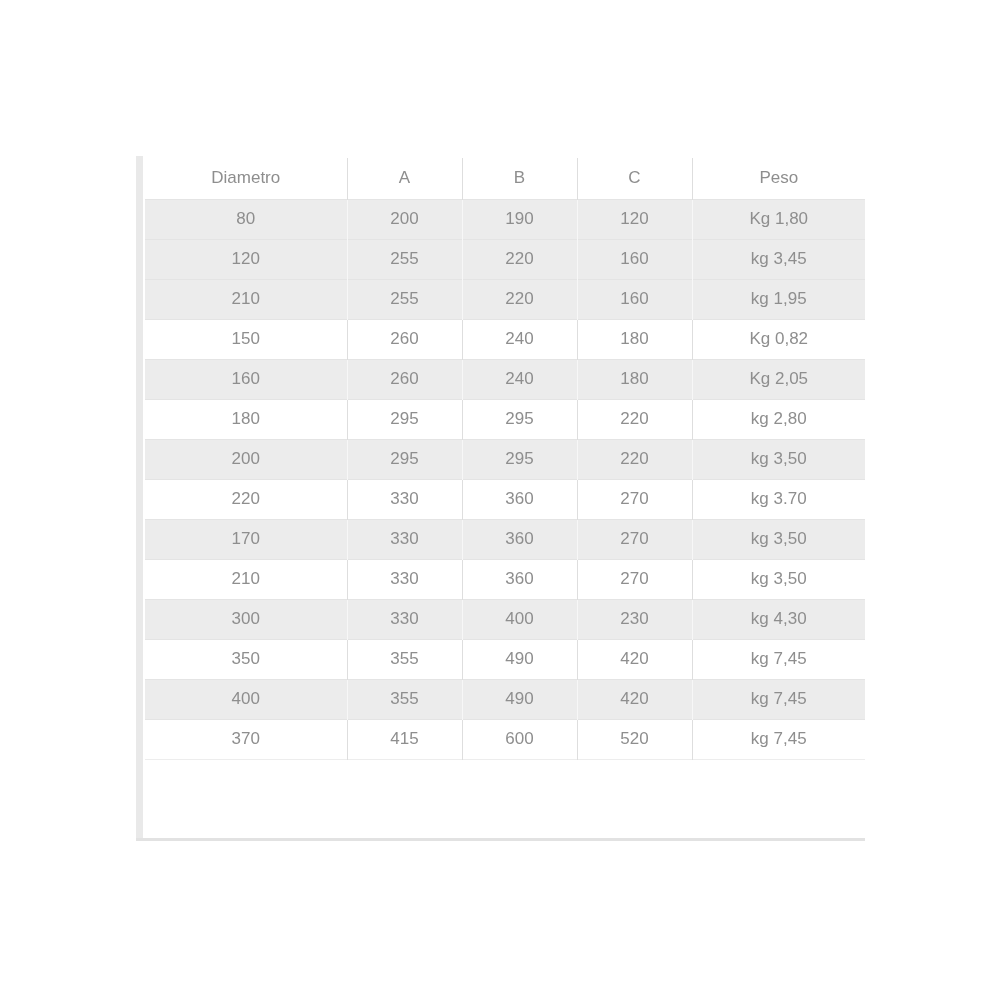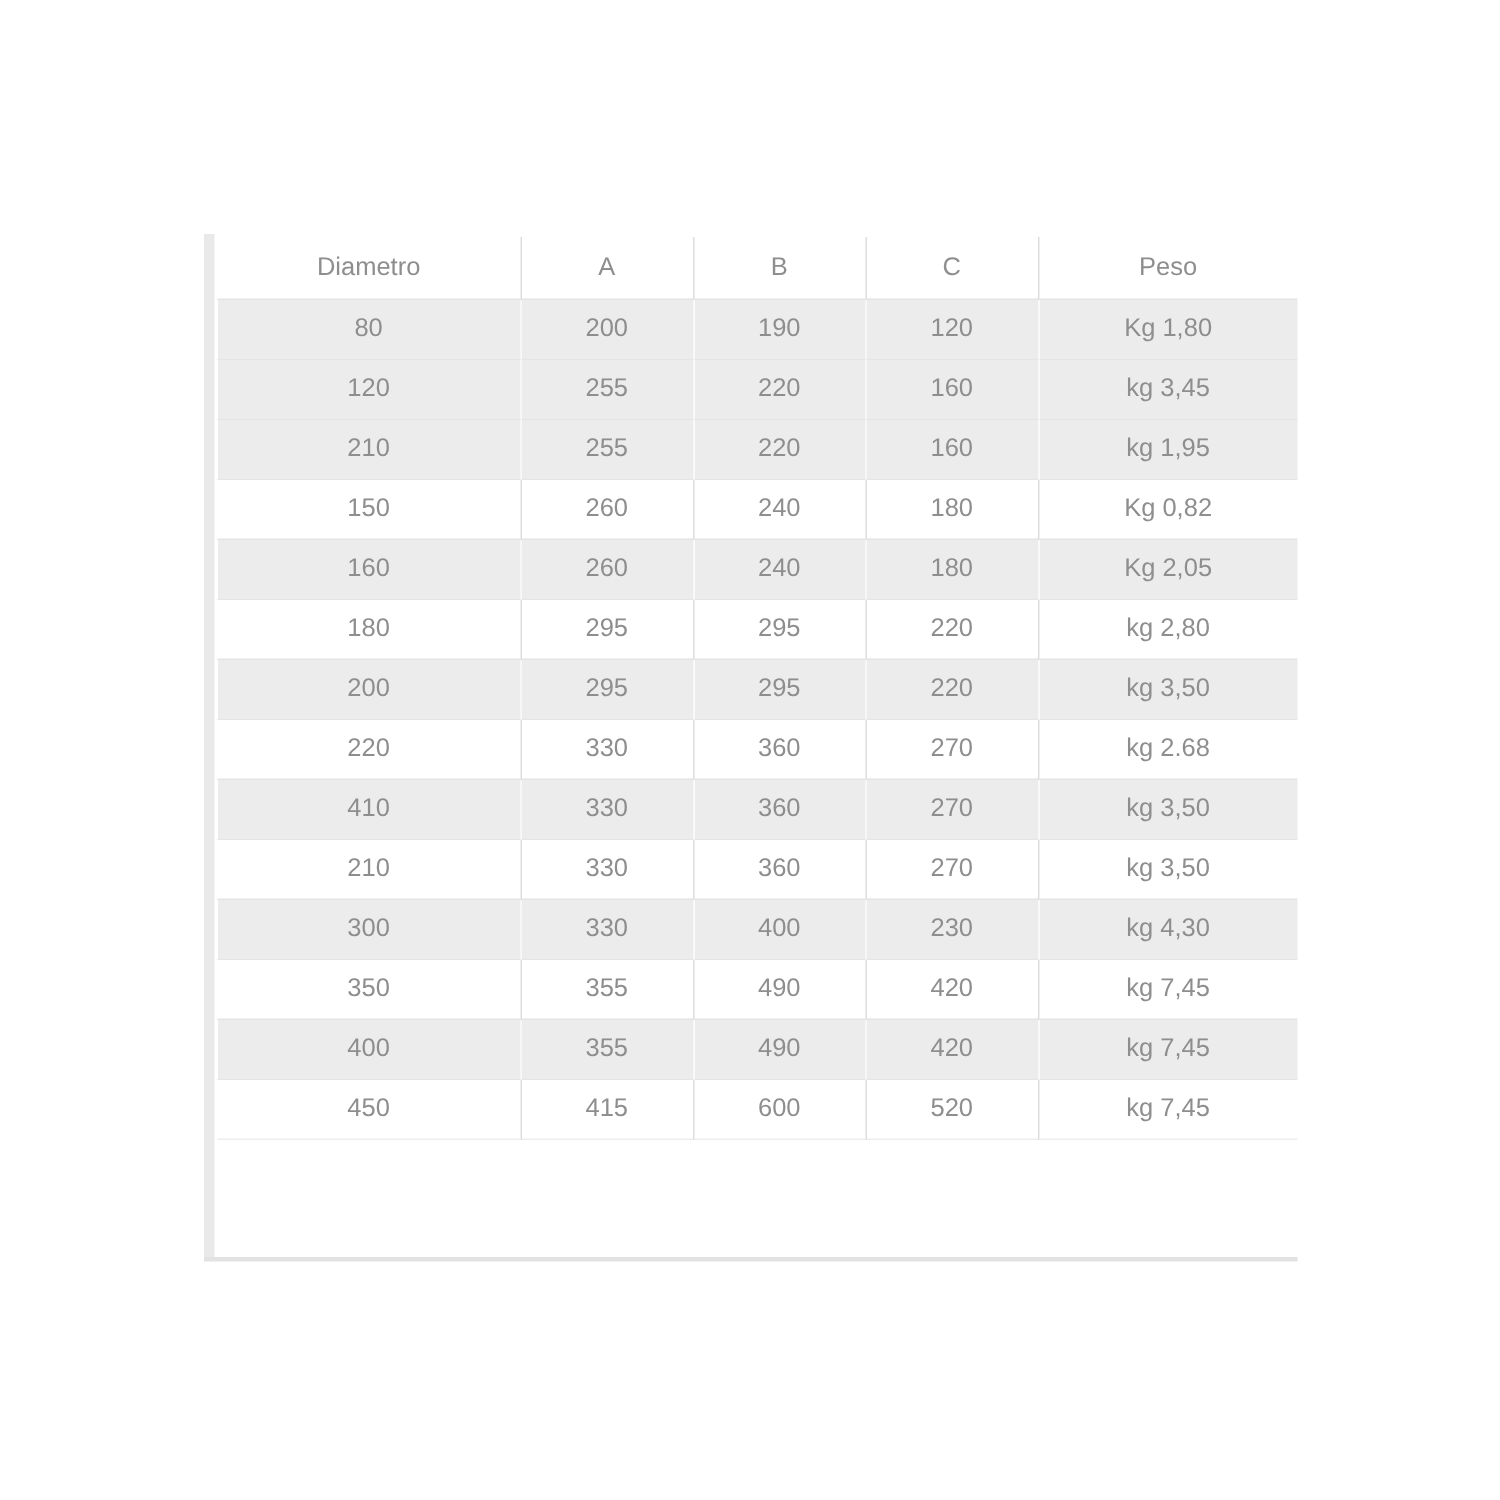--- a/index.html
+++ b/index.html
@@ -142,24 +142,24 @@
             <td>295</td>
             <td>295</td>
             <td>220</td>
             <td>kg 3,50</td>
           </tr>
           <tr>
             <td>220</td>
             <td>330</td>
             <td>360</td>
             <td>270</td>
-            <td>kg 2.68</td>
-          </tr>
-          <tr class="shaded">
-            <td>410</td>
+            <td>kg 3.70</td>
+          </tr>
+          <tr class="shaded">
+            <td>170</td>
             <td>330</td>
             <td>360</td>
             <td>270</td>
             <td>kg 3,50</td>
           </tr>
           <tr>
             <td>210</td>
             <td>330</td>
             <td>360</td>
             <td>270</td>
@@ -180,21 +180,21 @@
             <td>kg 7,45</td>
           </tr>
           <tr class="shaded">
             <td>400</td>
             <td>355</td>
             <td>490</td>
             <td>420</td>
             <td>kg 7,45</td>
           </tr>
           <tr>
-            <td>450</td>
+            <td>370</td>
             <td>415</td>
             <td>600</td>
             <td>520</td>
             <td>kg 7,45</td>
           </tr>
         </tbody>
     </table>
   </div>
 
   <div class="bottom-line"></div>

